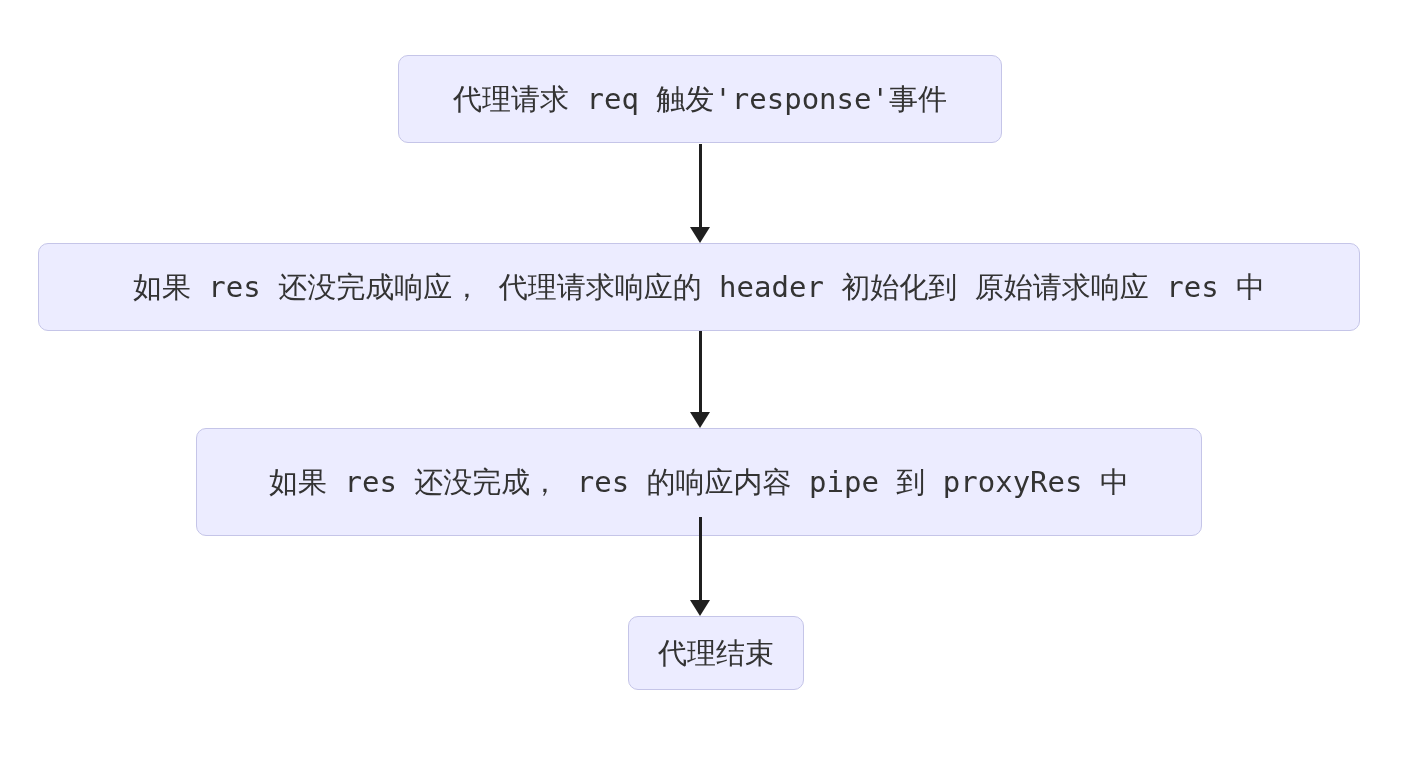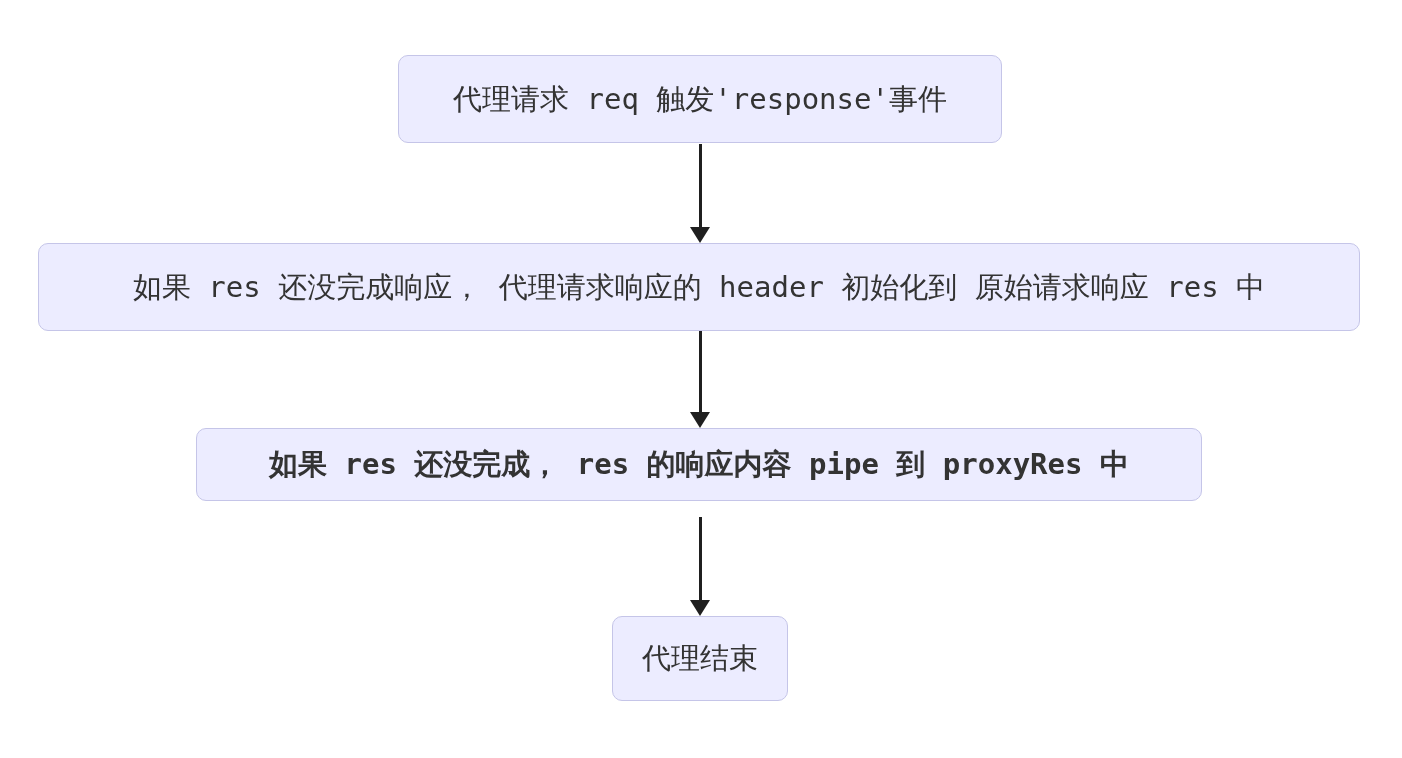--- a/index.html
+++ b/index.html
@@ -28,22 +28,22 @@
     color: #333333;
     font-size: 29px;
     line-height: 1.25;
     white-space: nowrap;
   }
   .node.rounded { border-radius: 10px; }
   .node.rect    { border-radius: 10px; }
 
   .n1 { left: 398px; top: 55px;  width: 604px;  height: 88px; }
   .n2 { left: 38px;  top: 243px; width: 1322px; height: 88px; }
-  .n3 { left: 196px; top: 428px; width: 1006px; height: 73px; font-weight: bold; }
-  .n4 { left: 612px; top: 616px; width: 176px;  height: 85px; border-radius: 12px; }
+  .n3 { left: 196px; top: 428px; width: 1006px; height: 108px; }
+  .n4 { left: 628px; top: 616px; width: 176px;  height: 74px; border-radius: 12px; }
 
   .arrow {
     position: absolute;
     left: 700px;
     width: 20px;
     margin-left: -10px;
     display: flex;
     flex-direction: column;
     align-items: center;
   }

